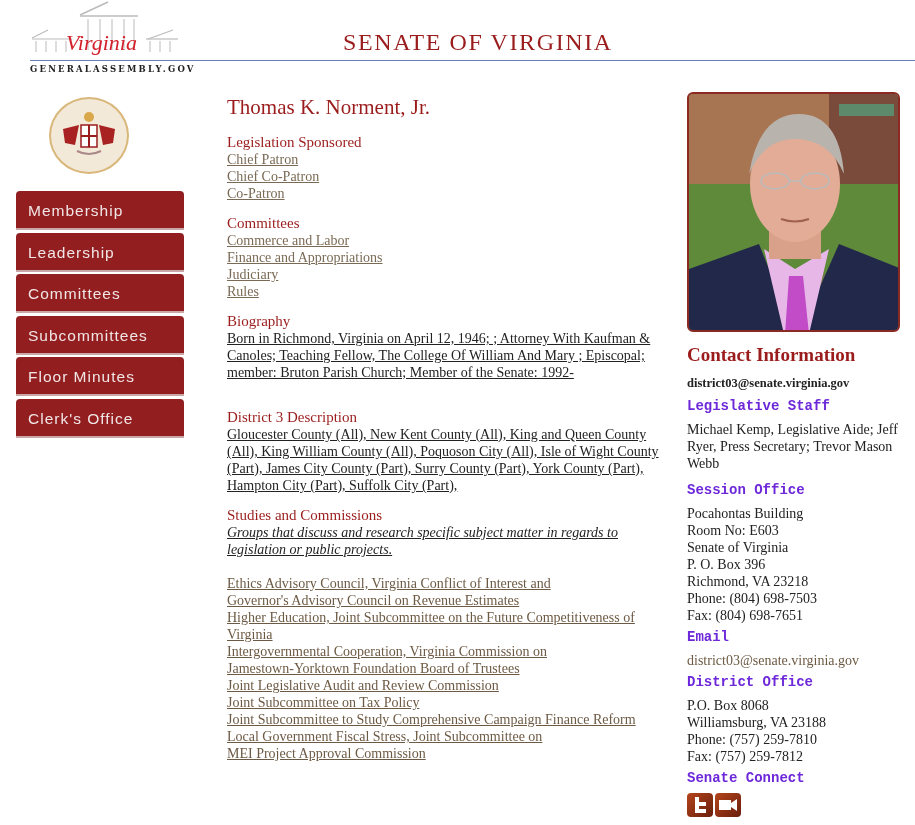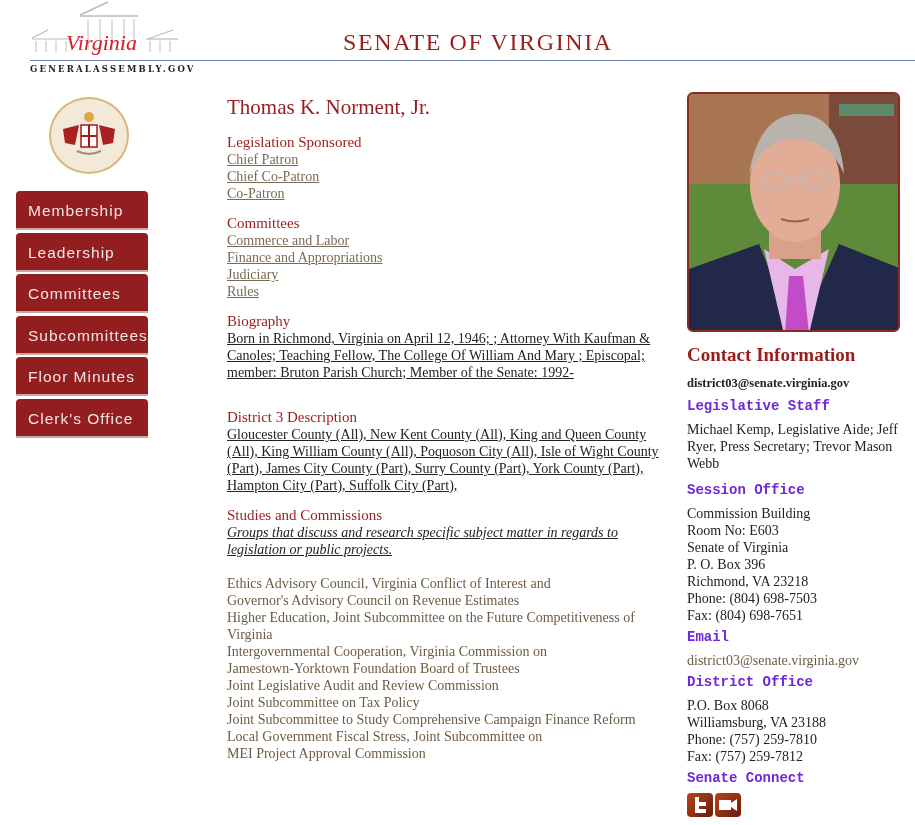--- a/index.html
+++ b/index.html
@@ -13,31 +13,31 @@
   .logo-text { position: absolute; left: 2px; top: 64px; font-family: "DejaVu Serif", serif; font-weight: bold; font-size: 8.5px; letter-spacing: 2.2px; color: #222; white-space: nowrap; }
   .header-line { position: absolute; left: 30px; top: 60px; width: 885px; height: 1px; background: #6a7fb9; }
   .site-title { position: absolute; left: 343px; top: 29px; font-family: "Liberation Serif", serif; font-size: 24px; letter-spacing: 1.6px; color: #9b1c1c; white-space: nowrap; }
 
   
   .seal { position: absolute; left: 49px; top: 97px; width: 80px; height: 77px; border-radius: 50%; background: #f3e9d8; border: 2px solid #d9b77a; }
   .seal svg { position: absolute; left: 0; top: 0; }
 
   
   .nav { position: absolute; left: 16px; top: 191px; width: 152px; }
-  .nav-item { display: block; width: 132px; height: 39px; margin-bottom: 2.6px; background: #931e20; border-radius: 4px 4px 0 0; border-bottom: 2px solid #c9a7a7; color: #f1e6e6; font-family: "Liberation Sans", "DejaVu Sans", sans-serif; font-size: 15.5px; letter-spacing: 1px; padding: 11px 0 0 12px; cursor: pointer; }
+  .nav-item { display: block; width: 168px; height: 39px; margin-bottom: 2.6px; background: #931e20; border-radius: 4px 4px 0 0; border-bottom: 2px solid #c9a7a7; color: #f1e6e6; font-family: "Liberation Sans", "DejaVu Sans", sans-serif; font-size: 15.5px; letter-spacing: 1px; padding: 11px 0 0 12px; cursor: pointer; }
 
   
   .main { position: absolute; left: 227px; top: 94px; width: 445px; }
   .name { font-size: 21px; color: #9b1c1c; line-height: 26px; }
   .subtitle { font-size: 15px; color: #9b1c1c; margin-top: 8px; line-height: 18px; }
   .sec-title { font-size: 15px; color: #9b1c1c; line-height: 18px; }
   .list-item { font-size: 14px; color: #7a6a55; line-height: 17px; text-decoration: underline; }
   .body-text { font-size: 14px; color: #222; line-height: 17px; text-decoration: underline; }
   .italic { font-style: italic; }
-  .link { display: block; font-size: 14px; color: #6d5a44; line-height: 17px; cursor: pointer; }
+  .link { display: block; font-size: 14px; color: #6d5a44; line-height: 17px; text-decoration: underline; cursor: pointer; }
 
   
   .photo { position: absolute; left: 687px; top: 92px; width: 213px; height: 240px; border: 2px solid #8b2a22; border-radius: 6px; overflow: hidden; background: #6c7a48; }
   .photo svg { position: absolute; left: 0; top: 0; }
   .contact { position: absolute; left: 687px; top: 344px; width: 225px; }
   .contact-title { font-size: 19px; font-weight: bold; color: #9b1c1c; line-height: 22px; }
   .c-email-bold { font-size: 12.5px; font-weight: bold; color: #222; margin-top: 10px; line-height: 15px; }
   .c-head { font-size: 14px; font-weight: bold; color: #6d28d9; line-height: 17px; font-family: Liberation Mono, monospace; }
   .c-text { font-size: 14px; color: #222; line-height: 17px; }
   .c-email { font-size: 14px; color: #6d5a44; line-height: 17px; cursor: pointer; }
@@ -174,21 +174,21 @@
 
 <div class="contact">
   <div class="contact-title">Contact Information</div>
   <div class="c-email-bold">district03@senate.virginia.gov</div>
 
   <div class="c-head" style="margin-top:7px">Legislative Staff</div>
   <div class="c-text" style="margin-top:6px">Michael Kemp, Legislative Aide; Jeff Ryer, Press Secretary; Trevor Mason Webb</div>
 
   <div class="c-head" style="margin-top:10px">Session Office</div>
   <div style="margin-top:6px">
-    <div class="c-text">Commission Building</div>
+    <div class="c-text">Pocahontas Building</div>
     <div class="c-text">Room No: E603</div>
     <div class="c-text">Senate of Virginia</div>
     <div class="c-text">P. O. Box 396</div>
     <div class="c-text">Richmond, VA 23218</div>
     <div class="c-text">Phone: (804) 698-7503</div>
     <div class="c-text">Fax: (804) 698-7651</div>
   </div>
 
   <div class="c-head" style="margin-top:5px">Email</div>
   <div class="c-email" style="margin-top:6px">district03@senate.virginia.gov</div>

